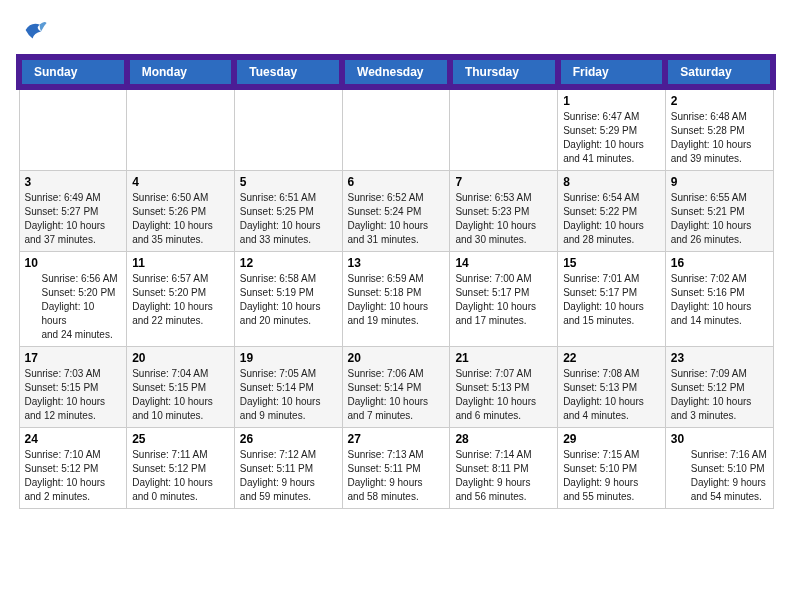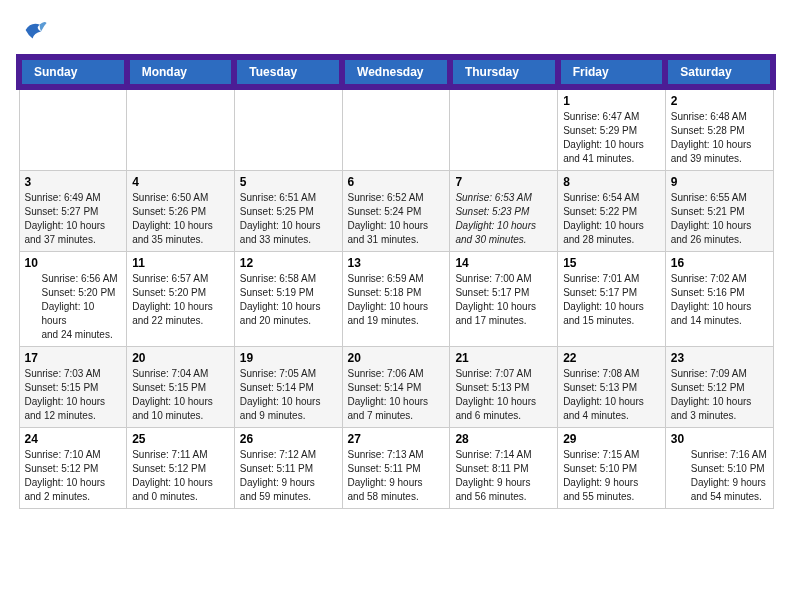--- a/index.html
+++ b/index.html
@@ -163,21 +163,21 @@
         </td>
         <td>
           <span class="day-number">6</span>
           <div class="day-info" style="white-space: pre-line;">Sunrise: 6:52 AM
 Sunset: 5:24 PM
 Daylight: 10 hours
 and 31 minutes.</div>
         </td>
         <td>
           <span class="day-number">7</span>
-          <div class="day-info" style="white-space: pre-line; font-style: italic;">Sunrise: 6:53 AM
+          <div class="day-info" style="white-space: pre-line;">Sunrise: 6:53 AM
 Sunset: 5:23 PM
 Daylight: 10 hours
 and 30 minutes.</div>
         </td>
         <td>
           <span class="day-number">8</span>
           <div class="day-info" style="white-space: pre-line;">Sunrise: 6:54 AM
 Sunset: 5:22 PM
 Daylight: 10 hours
 and 28 minutes.</div>

